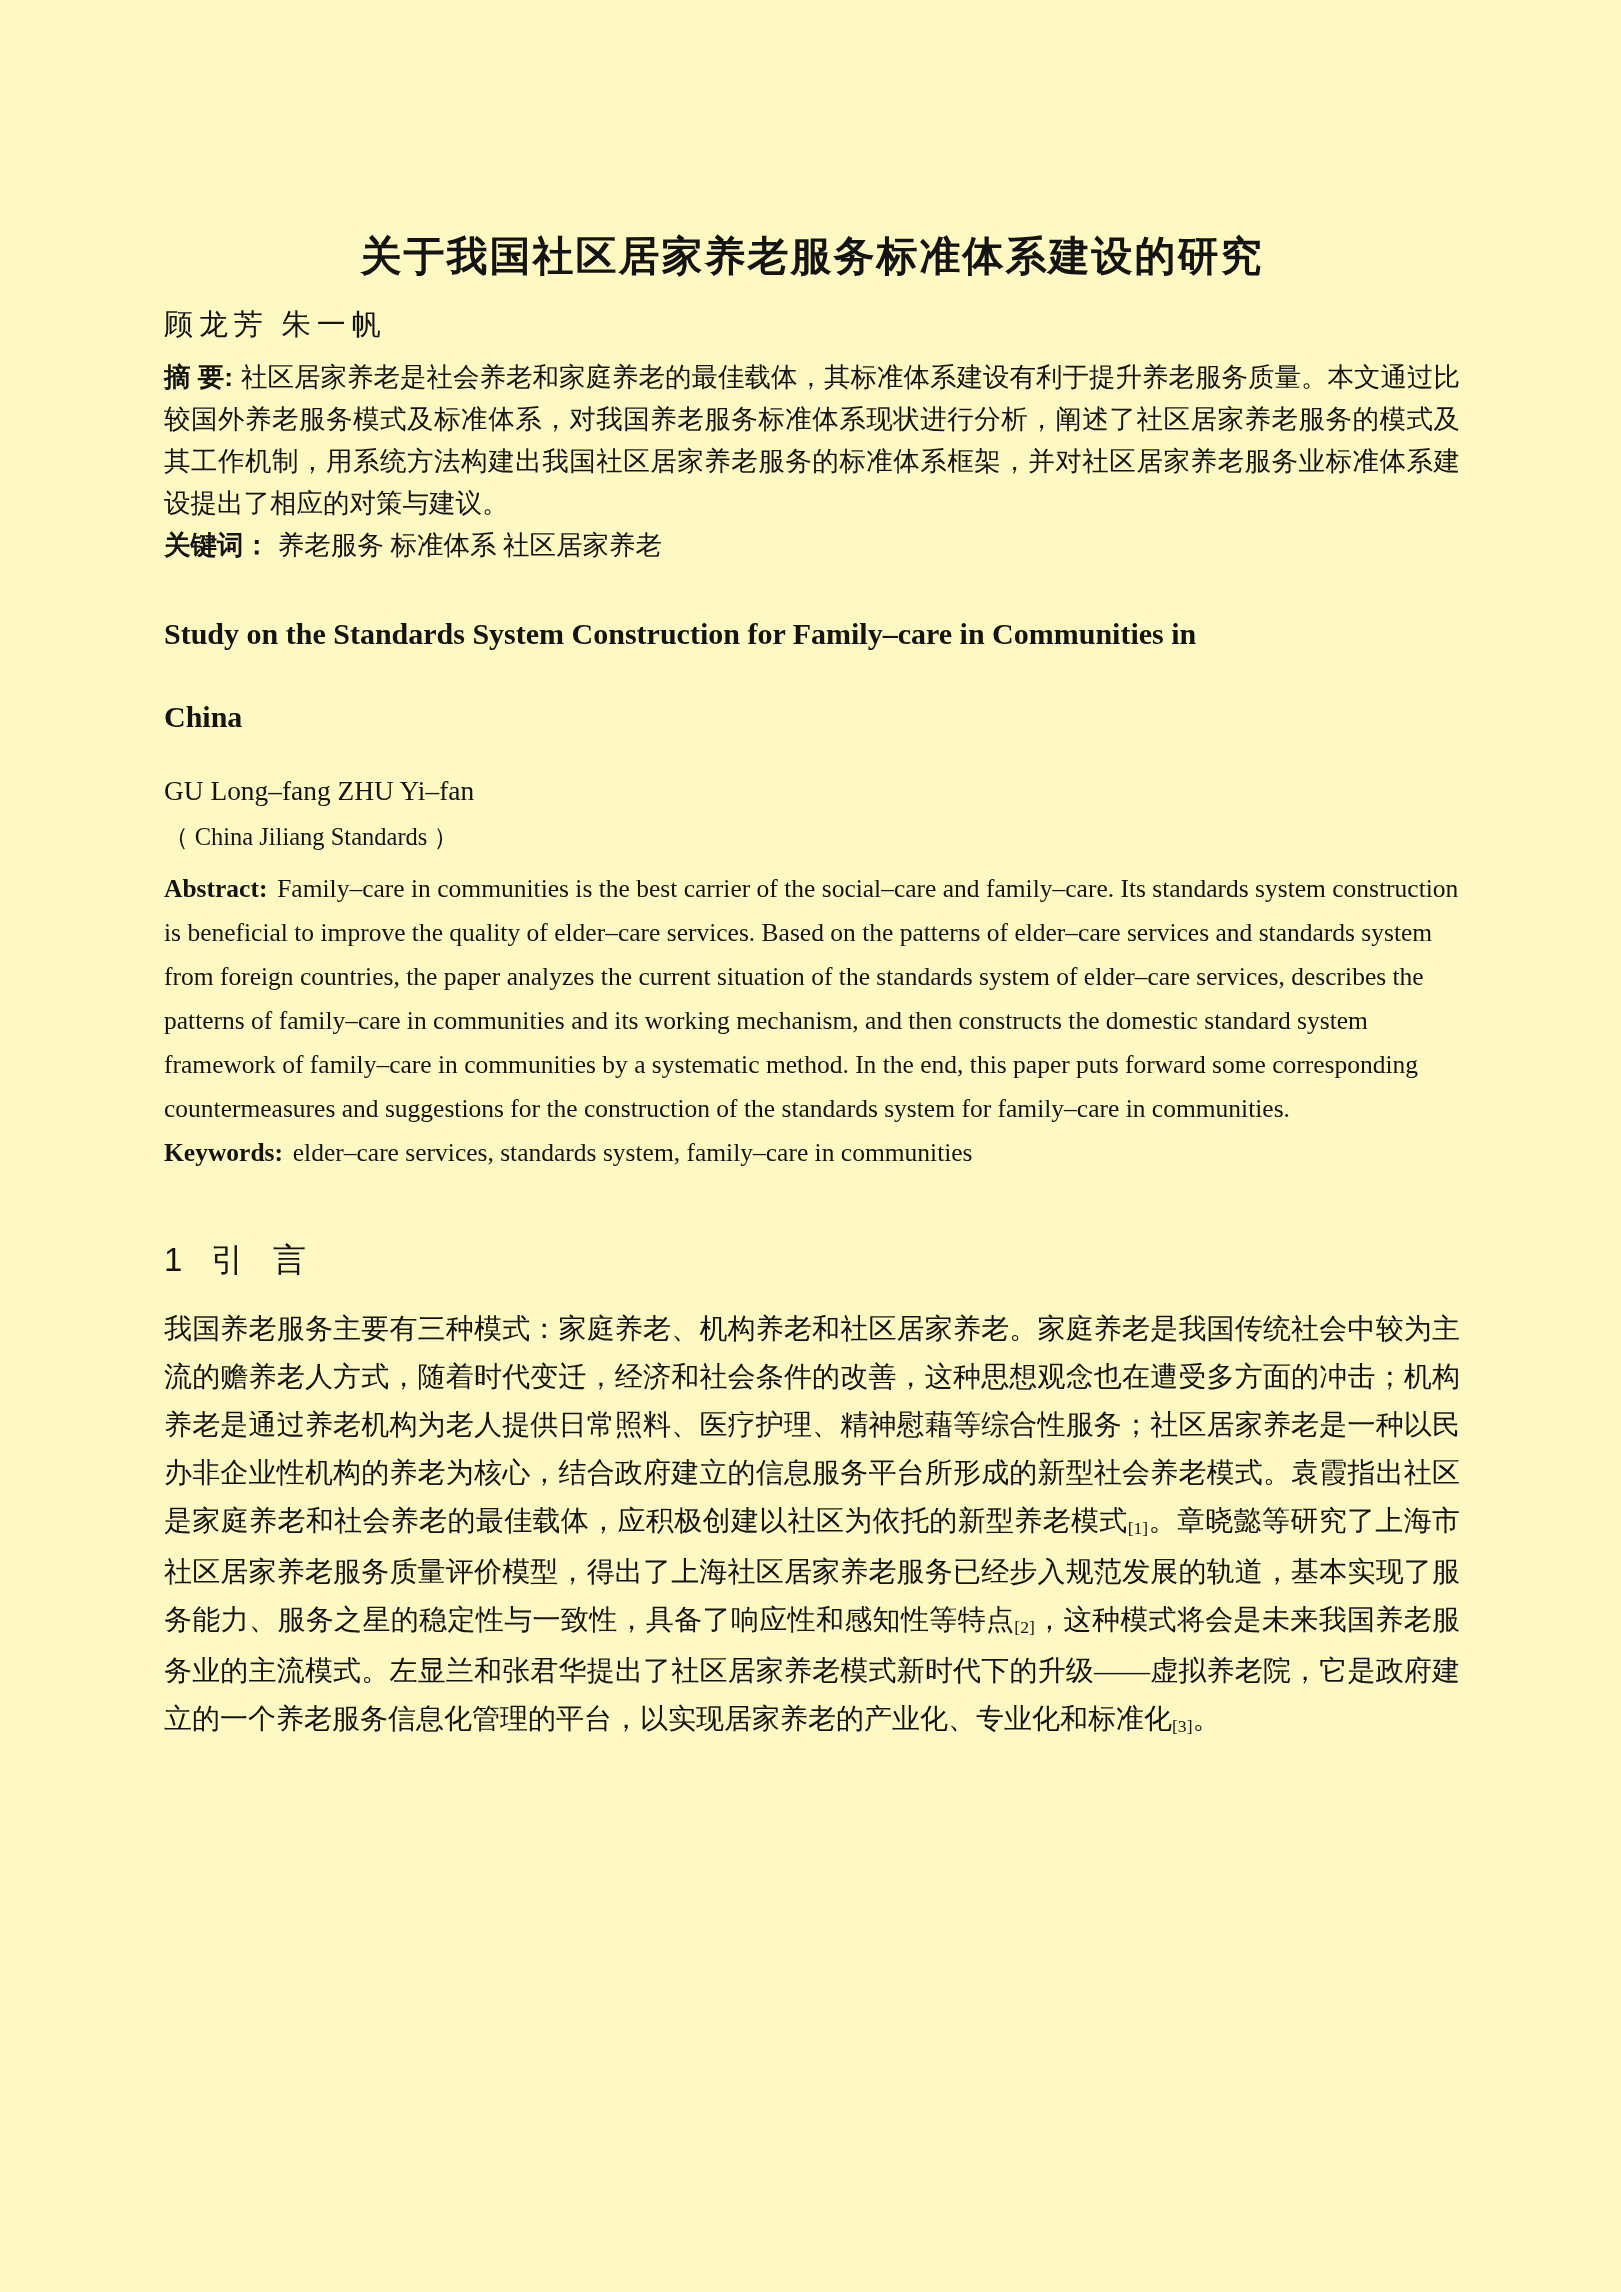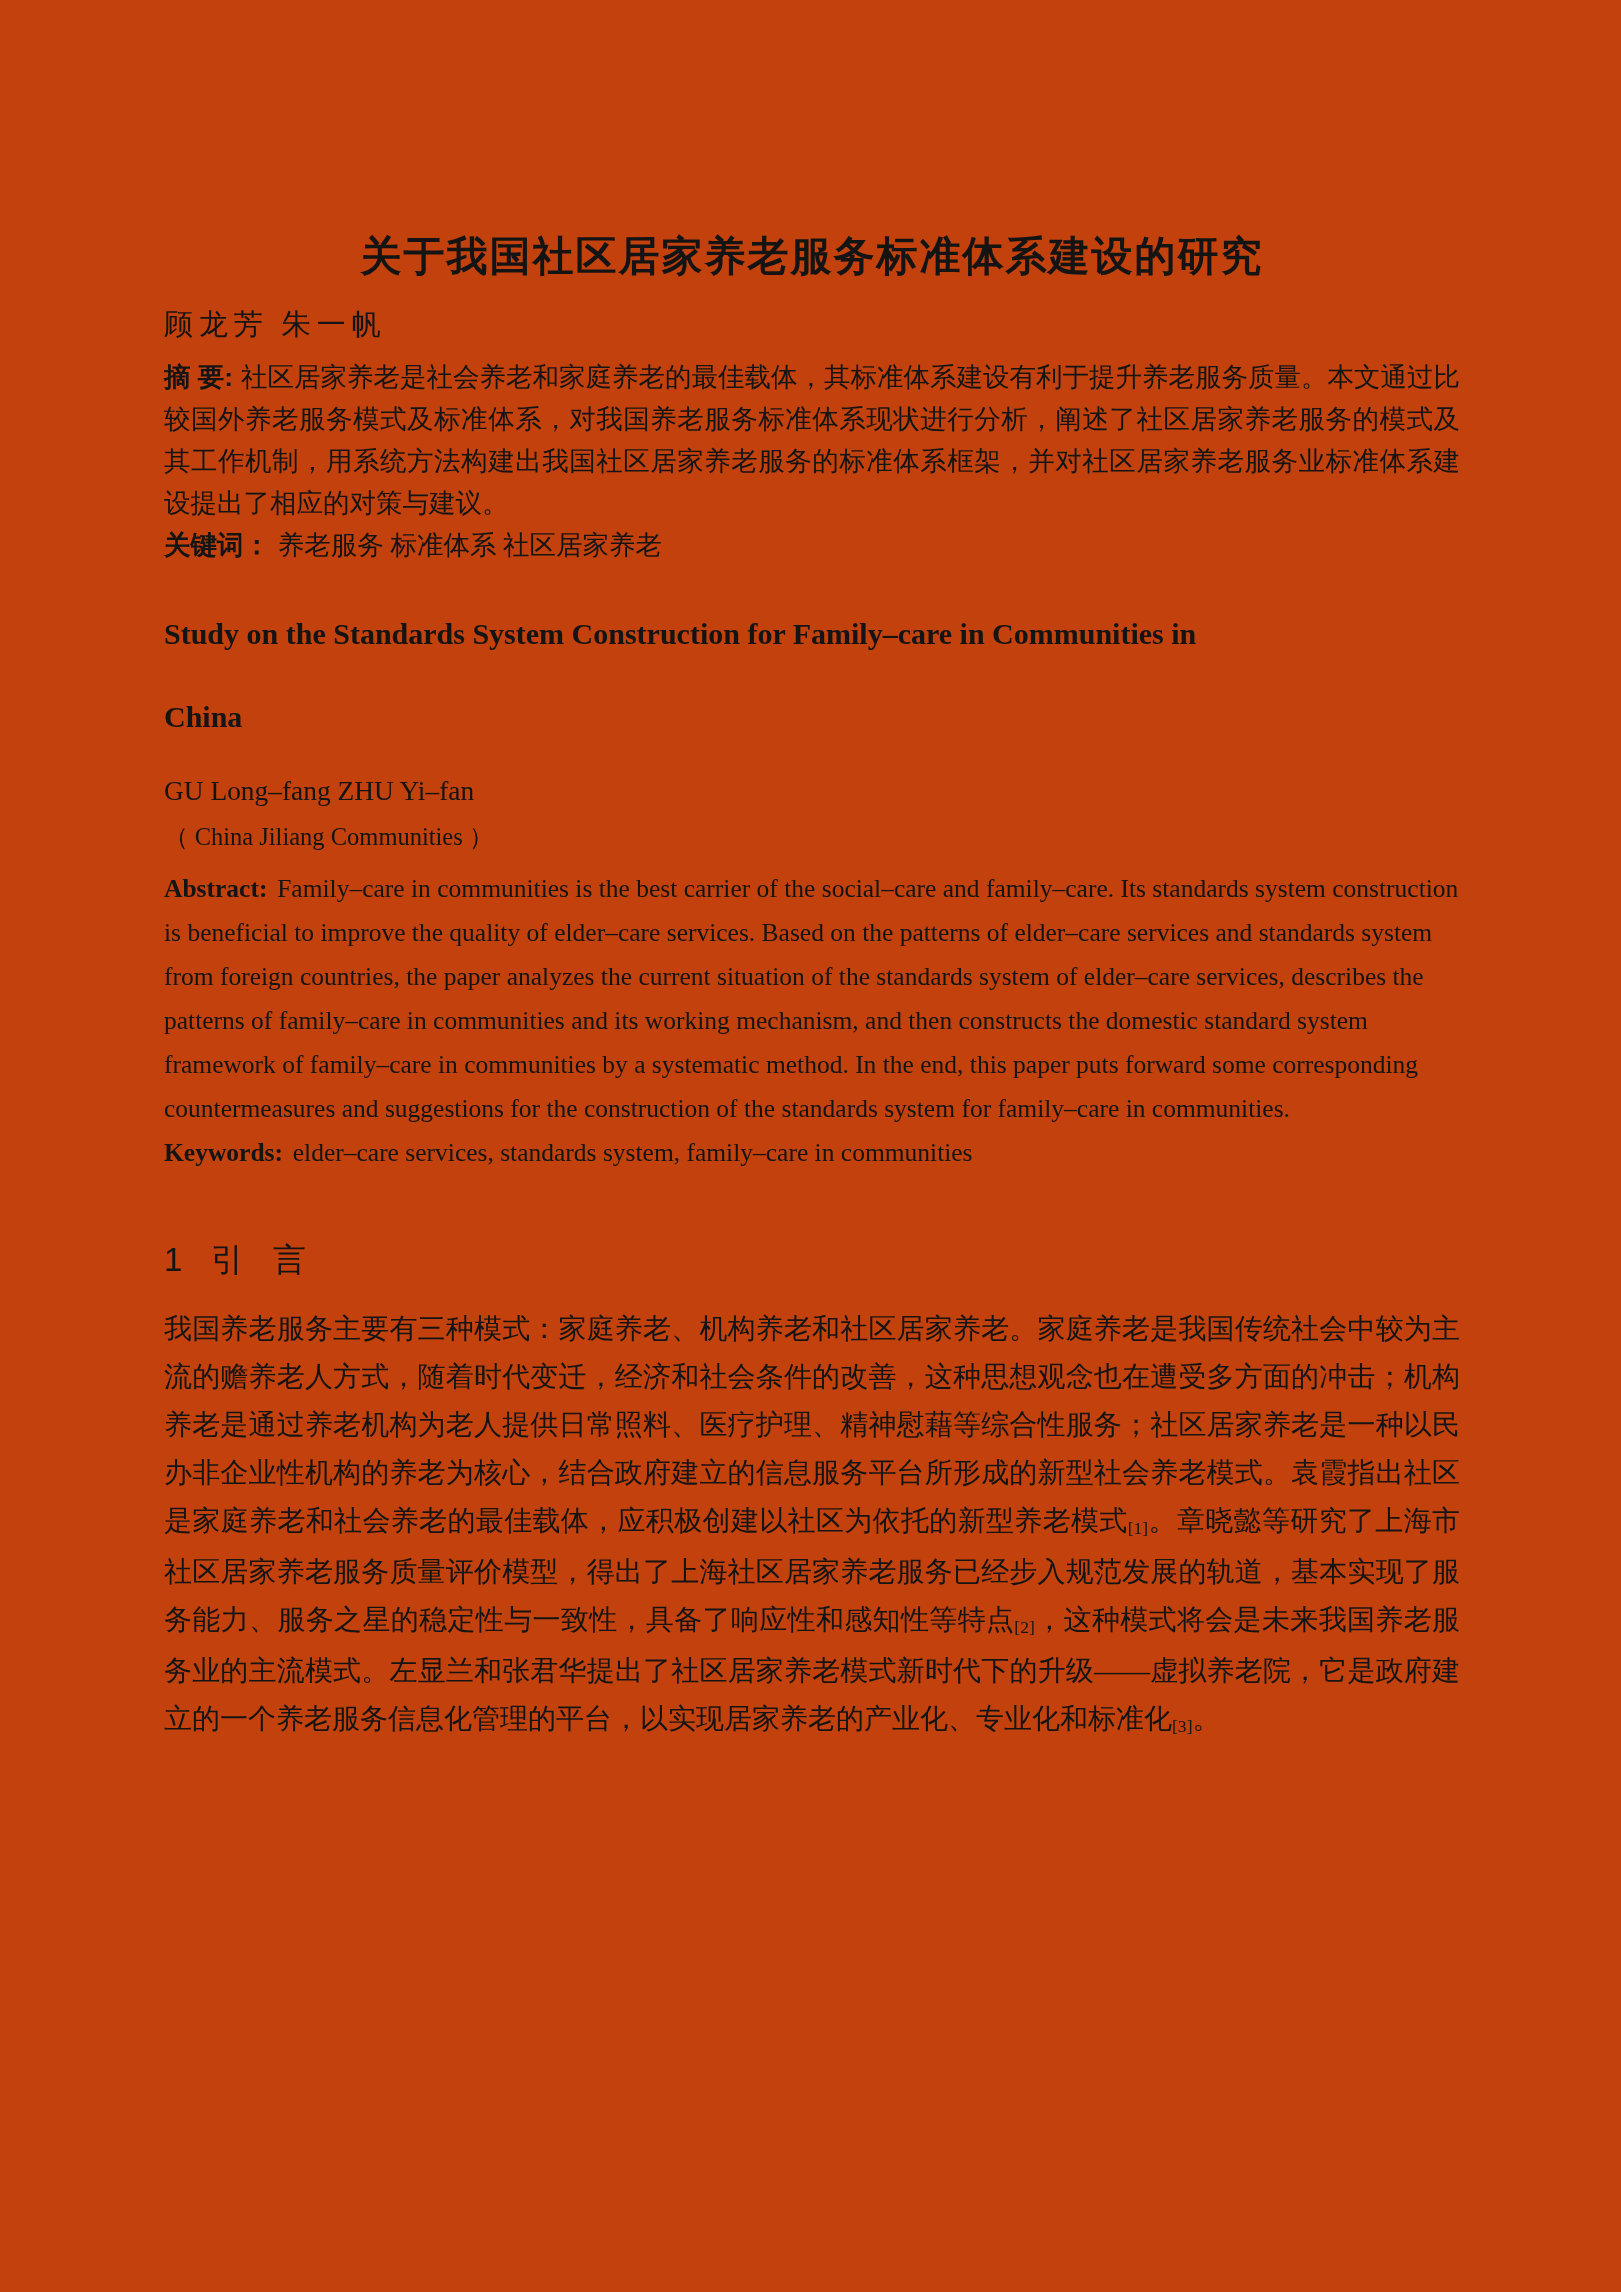--- a/index.html
+++ b/index.html
@@ -8,21 +8,21 @@
     width: 1621px;
     height: 2293px;
     font-family: "Liberation Serif", "DejaVu Serif", serif;
     color: #141414;
     overflow: hidden;
   }
   .page {
     width: 1621px;
     height: 2293px;
     padding: 0 161px 0 164px;
-    background: #c2410c;
+    background: #fef9c3;
   }
   .title-zh {
     padding-top: 227px;
     font-size: 41px;
     font-weight: bold;
     text-align: center;
     letter-spacing: 2px;
     line-height: 59px;
   }
   .authors-zh {
@@ -112,21 +112,21 @@
 
   <p class="abs-zh"><b>摘  要:</b><span>社区居家养老是社会养老和家庭养老的最佳载体，其标准体系建设有利于提升养老服务质量。本文通过比较国外养老服务模式及标准体系，对我国养老服务标准体系现状进行分析，阐述了社区居家养老服务的模式及其工作机制，用系统方法构建出我国社区居家养老服务的标准体系框架，并对社区居家养老服务业标准体系建设提出了相应的对策与建议。</span></p>
 
   <p class="kw-zh"><b>关键词：</b><span>养老服务  标准体系  社区居家养老</span></p>
 
 
   <h2 class="title-en"><span>Study on the Standards System Construction for Family–care in Communities in</span><br><span>China</span></h2>
 
   <div class="authors-en">GU Long–fang ZHU Yi–fan</div>
 
-  <div class="affil-en">（ China Jiliang Communities ）</div>
+  <div class="affil-en">（ China Jiliang Standards ）</div>
 
   <p class="abs-en"><b>Abstract:</b><span>Family–care in communities is the best carrier of the social–care and family–care. Its standards system construction is beneficial to improve the quality of elder–care services. Based on the patterns of elder–care services and standards system from foreign countries, the paper analyzes the current situation of the standards system of elder–care services, describes the patterns of family–care in communities and its working mechanism, and then constructs the domestic standard system framework of family–care in communities by a systematic method. In the end, this paper puts forward some corresponding countermeasures and suggestions for the construction of the standards system for family–care in communities.</span></p>
 
   <p class="kw-en"><b>Keywords:</b><span>elder–care services, standards system, family–care in communities</span></p>
 
   <h3 class="sec-heading">1 引 言</h3>
 
   <div class="body-block">
     <p class="body-para">我国养老服务主要有三种模式：家庭养老、机构养老和社区居家养老。家庭养老是我国传统社会中较为主流的赡养老人方式，随着时代变迁，经济和社会条件的改善，这种思想观念也在遭受多方面的冲击；机构养老是通过养老机构为老人提供日常照料、医疗护理、精神慰藉等综合性服务；社区居家养老是一种以民办非企业性机构的养老为核心，结合政府建立的信息服务平台所形成的新型社会养老模式。袁霞指出社区是家庭养老和社会养老的最佳载体，应积极创建以社区为依托的新型养老模式<sub>[1]</sub>。章晓懿等研究了上海市社区居家养老服务质量评价模型，得出了上海社区居家养老服务已经步入规范发展的轨道，基本实现了服务能力、服务之星的稳定性与一致性，具备了响应性和感知性等特点<sub>[2]</sub>，这种模式将会是未来我国养老服务业的主流模式。左显兰和张君华提出了社区居家养老模式新时代下的升级——虚拟养老院，它是政府建立的一个养老服务信息化管理的平台，以实现居家养老的产业化、专业化和标准化<sub>[3]</sub>。</p>
   </div>

